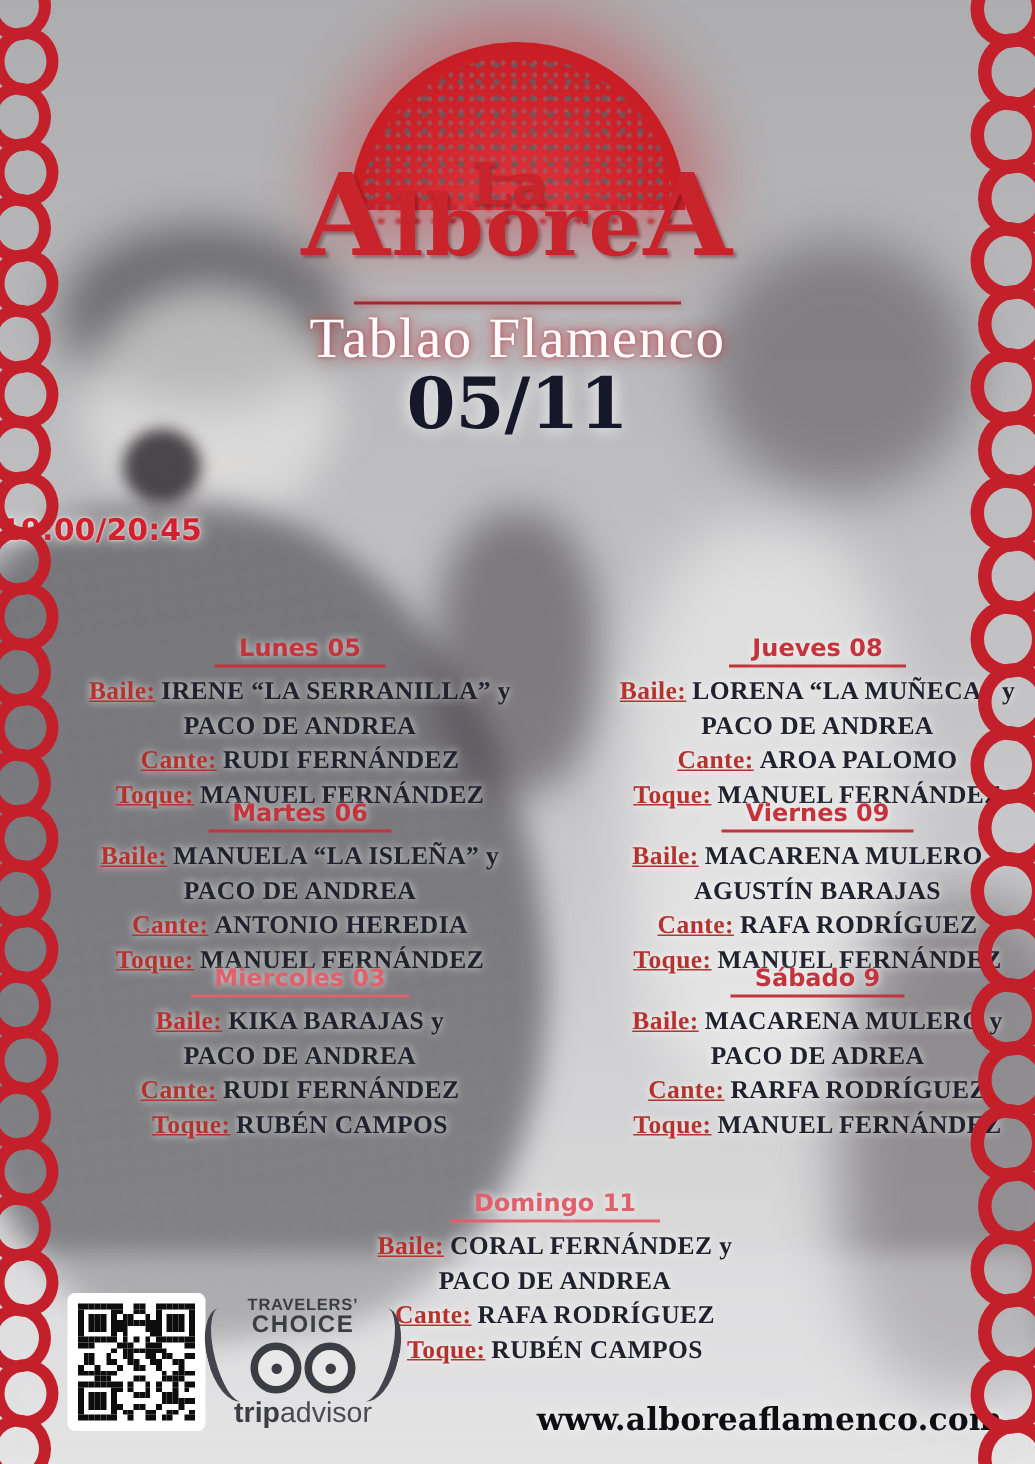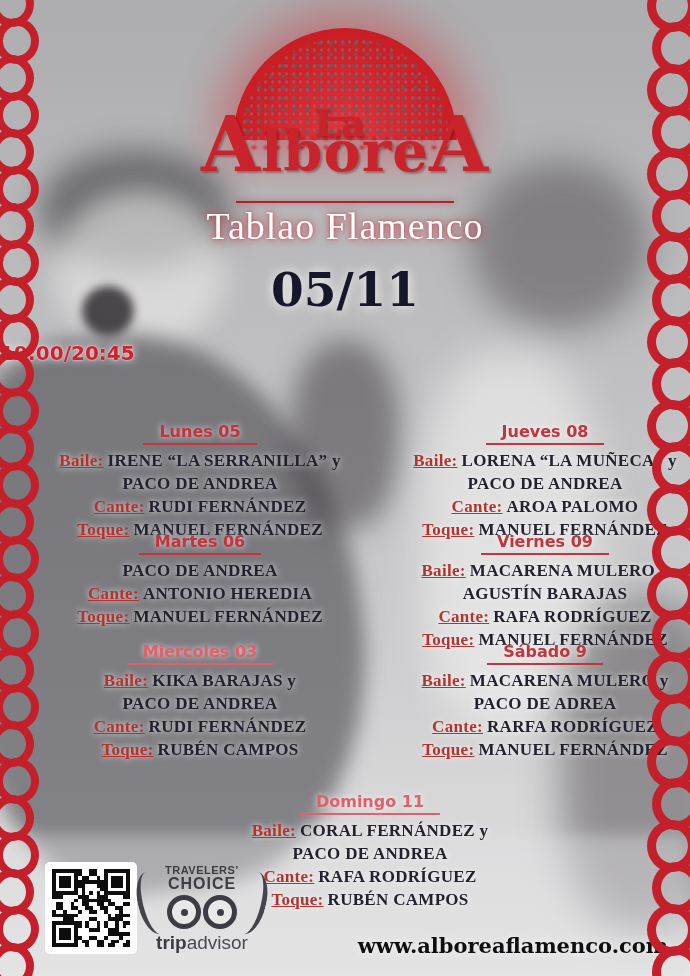--- a/index.html
+++ b/index.html
@@ -66,21 +66,21 @@
   .logo-o{position:relative;display:inline-block;}
   .logo-o::after{content:"";position:absolute;left:6%;right:6%;top:-0.02em;height:0.07em;
     background:#c9232b;}
   .logo-rule{position:absolute;left:236px;top:201px;width:218px;height:2px;z-index:2;
     background:#a5262d;box-shadow:0 0 6px rgba(190,40,50,.7);}
   .subtitle{position:absolute;left:0;right:0;top:204px;z-index:2;text-align:center;
     font-family:"Liberation Serif",serif;font-size:38px;letter-spacing:1px;color:#ffffff;
     text-shadow:0 0 10px rgba(195,40,52,.85),0 0 3px rgba(195,40,52,.6);}
   .date-range{position:absolute;left:0;right:0;top:242px;z-index:2;text-align:center;
     font-family:"DejaVu Serif",serif;font-weight:700;font-size:47px;color:#17172a;
-    text-shadow:0 0 12px rgba(255,255,255,.95);margin-top:20px;}
+    text-shadow:0 0 12px rgba(255,255,255,.95);}
   .month{position:absolute;left:0;right:0;top:294px;z-index:2;text-align:center;
     font-family:"DejaVu Serif",serif;font-style:italic;font-weight:700;font-size:33px;
     letter-spacing:4px;color:#17172a;text-shadow:0 0 10px rgba(255,255,255,.95);}
   .times{position:absolute;left:0;right:0;top:341px;z-index:2;text-align:left;
     font-family:"DejaVu Sans",sans-serif;font-weight:800;font-size:20px;color:#d41f2d;
     text-shadow:0 0 9px rgba(255,255,255,.95),0 0 2px rgba(255,255,255,.9);}
 
   
   .schedule{position:absolute;left:55px;top:422px;width:630px;z-index:3;
     display:grid;grid-template-columns:290px 280px;column-gap:60px;grid-auto-rows:110px;}
@@ -229,20 +229,21 @@
     <div class="show">
       <div class="day"><span>Jueves 08</span></div>
       <div class="line"><span class="lbl">Baile:</span><span>LORENA “LA MUÑECA” y</span></div>
       <div class="line">PACO DE ANDREA</div>
       <div class="line"><span class="lbl">Cante:</span><span>AROA PALOMO</span></div>
       <div class="line"><span class="lbl">Toque:</span><span>MANUEL FERNÁNDEZ</span></div>
     </div>
 
     <div class="show">
       <div class="day"><span>Martes 06</span></div>
+      <div class="line"><span class="lbl">Baile:</span><span>MANUELA “LA ISLEÑA” y</span></div>
       <div class="line">PACO DE ANDREA</div>
       <div class="line"><span class="lbl">Cante:</span><span>ANTONIO HEREDIA</span></div>
       <div class="line"><span class="lbl">Toque:</span><span>MANUEL FERNÁNDEZ</span></div>
     </div>
 
     <div class="show">
       <div class="day"><span>Viernes 09</span></div>
       <div class="line"><span class="lbl">Baile:</span><span>MACARENA MULERO y</span></div>
       <div class="line">AGUSTÍN BARAJAS</div>
       <div class="line"><span class="lbl">Cante:</span><span>RAFA RODRÍGUEZ</span></div>

